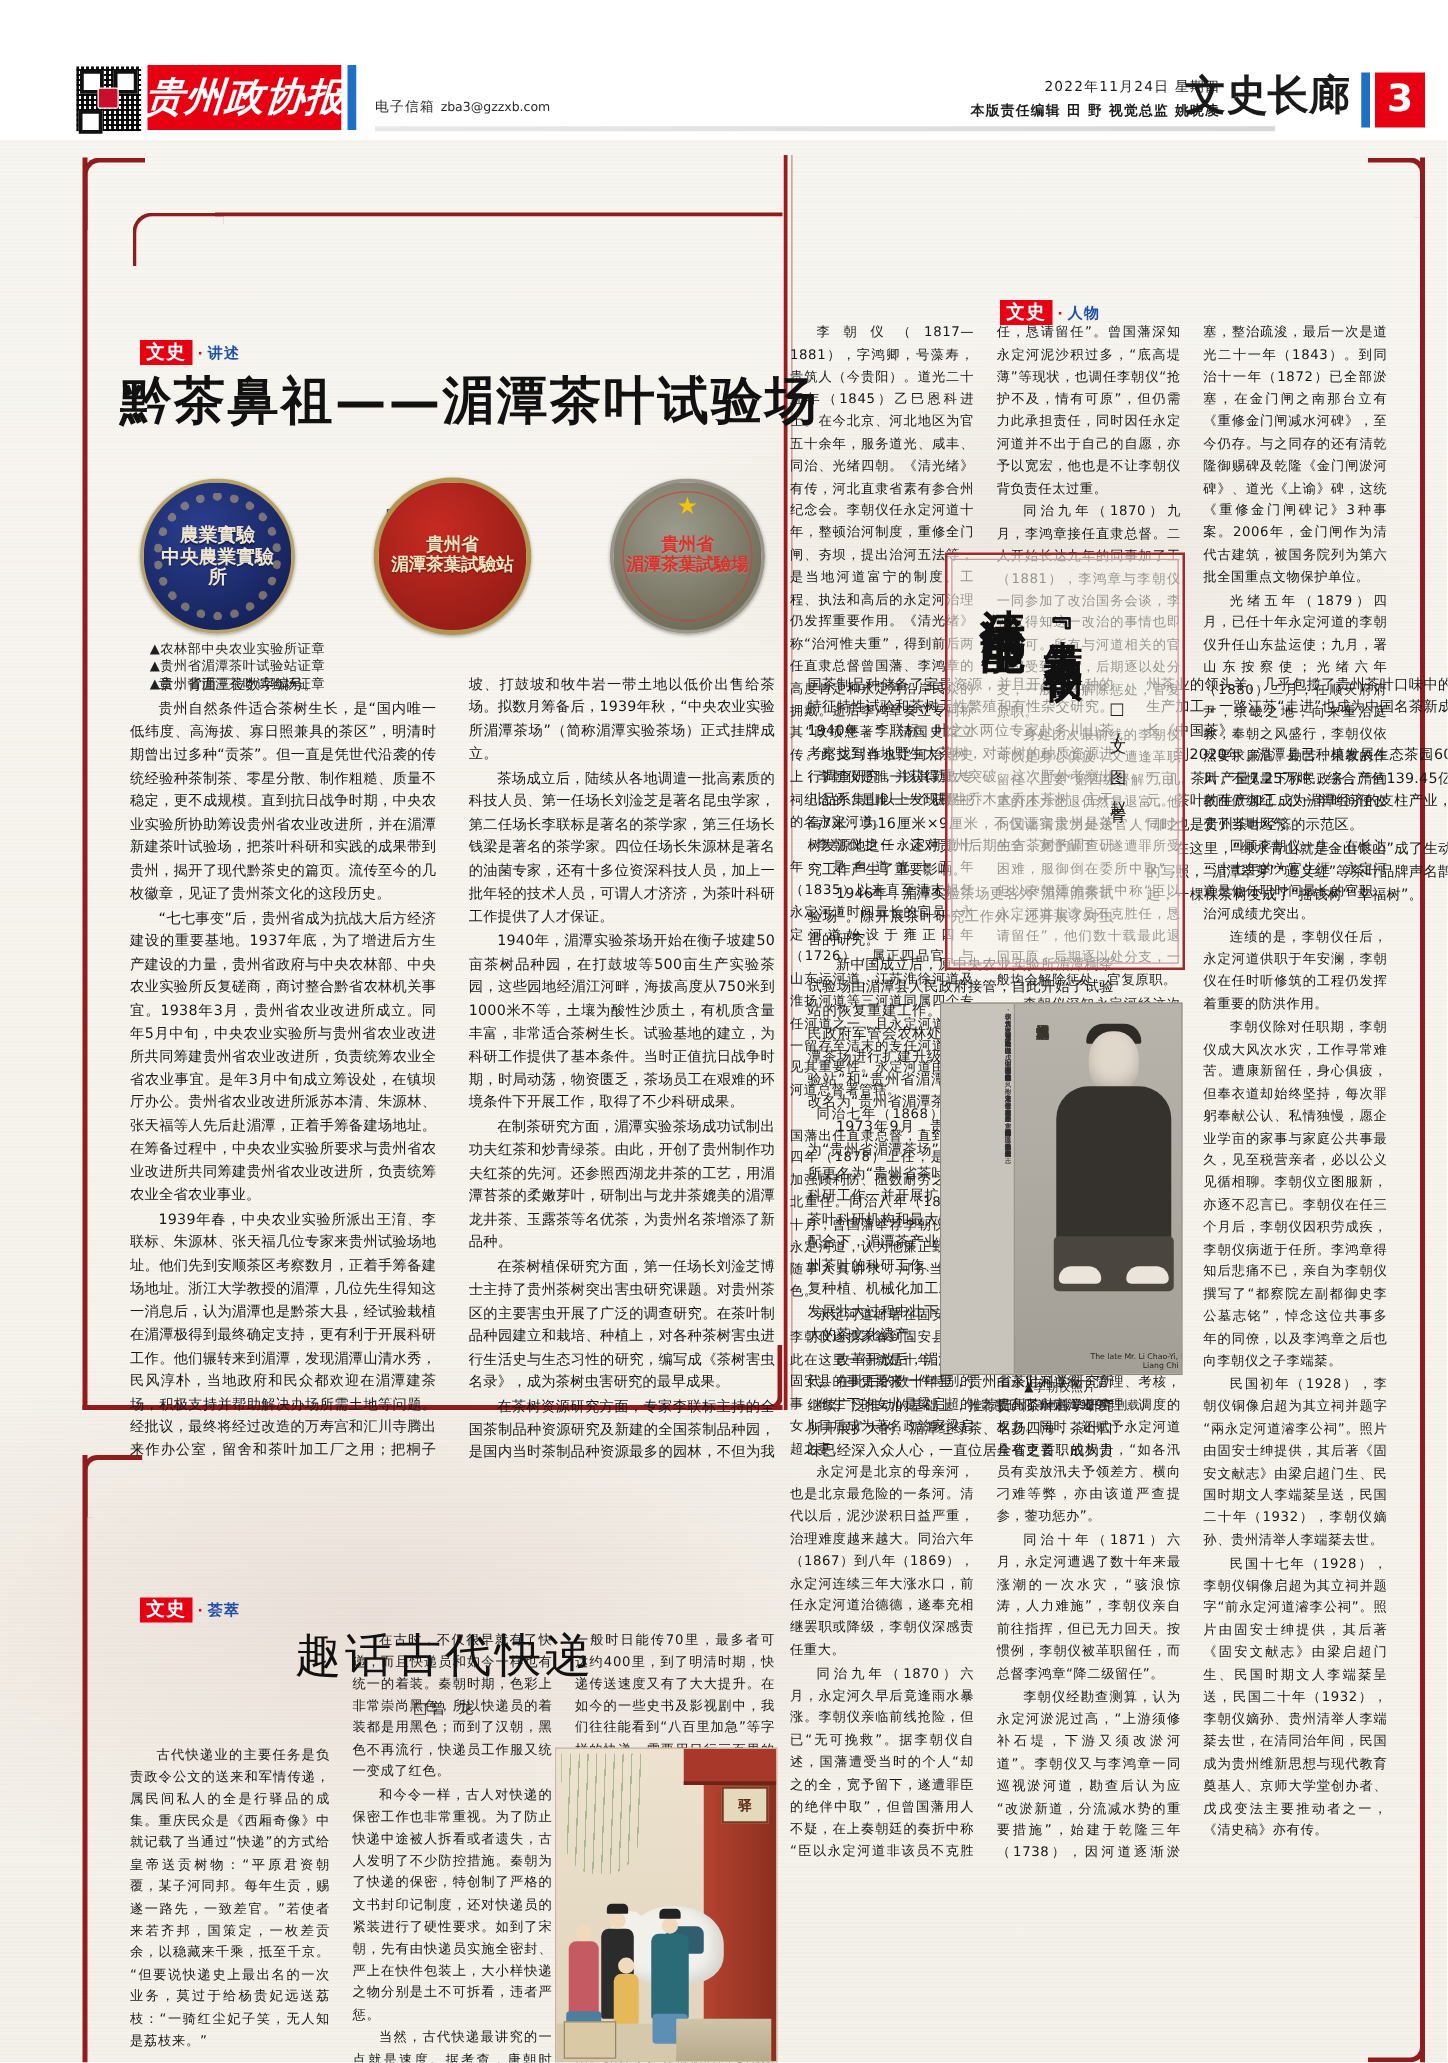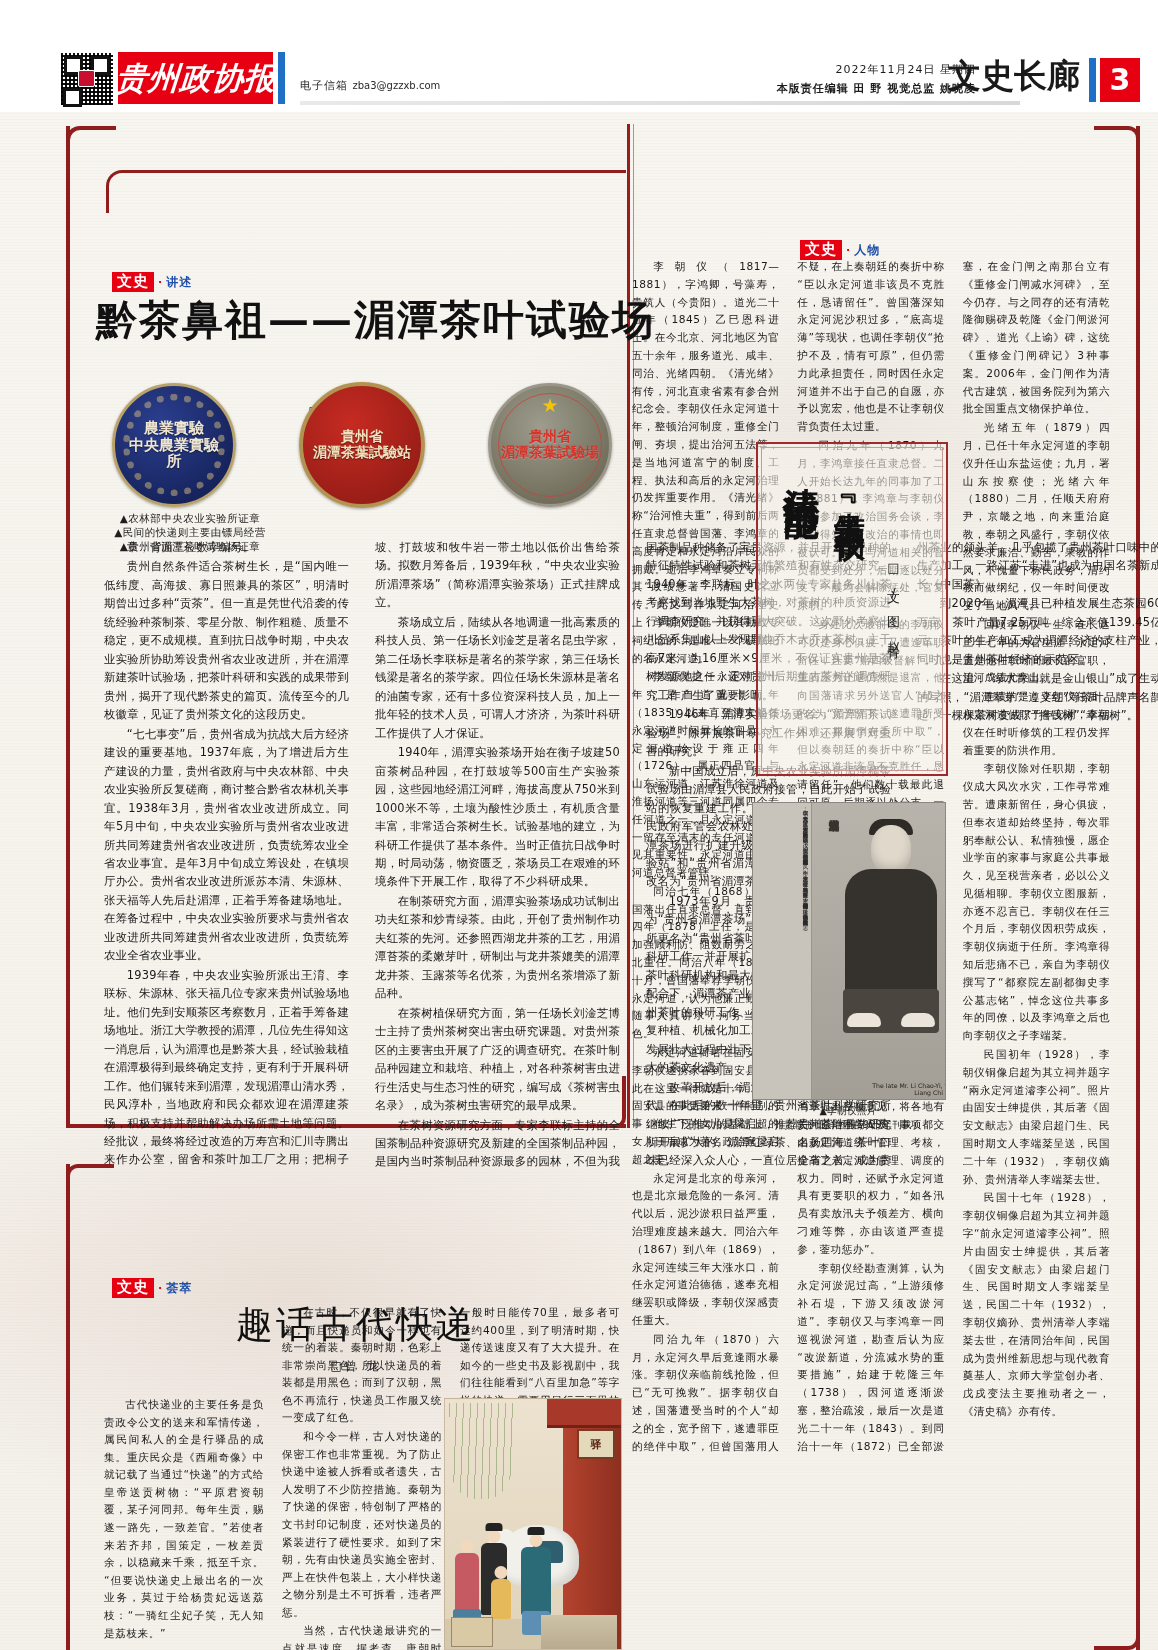--- a/index.html
+++ b/index.html
@@ -515,21 +515,21 @@
         <div class="star">★</div>
         <div class="mt">
           <span>貴州省</span><br>
           <span>湄潭茶葉試驗場</span>
         </div>
       </div>
     </div>
 
     <div class="a1-caps">
       <div class="cap">▲农林部中央农业实验所证章</div>
-      <div class="cap">▲民间的快递则主要由镖局经营</div>
+      <div class="cap">▲贵州省湄潭茶叶试验站证章</div>
       <div class="cap">▲贵州省湄潭茶叶试验场证章</div>
     </div>
 
     <div class="a1-body" id="a1-body">
         <p>章，背面三位数字编号。</p>
         <p>贵州自然条件适合茶树生长，是“国内唯一低纬度、高海拔、寡日照兼具的茶区”，明清时期曾出过多种“贡茶”。但一直是凭世代沿袭的传统经验种茶制茶、零星分散、制作粗糙、质量不稳定，更不成规模。直到抗日战争时期，中央农业实验所协助筹设贵州省农业改进所，并在湄潭新建茶叶试验场，把茶叶科研和实践的成果带到贵州，揭开了现代黔茶史的篇页。流传至今的几枚徽章，见证了贵州茶文化的这段历史。</p>
         <p>“七七事变”后，贵州省成为抗战大后方经济建设的重要基地。1937年底，为了增进后方生产建设的力量，贵州省政府与中央农林部、中央农业实验所反复磋商，商讨整合黔省农林机关事宜。1938年3月，贵州省农业改进所成立。同年5月中旬，中央农业实验所与贵州省农业改进所共同筹建贵州省农业改进所，负责统筹农业全省农业事宜。是年3月中旬成立筹设处，在镇坝厅办公。贵州省农业改进所派苏本清、朱源林、张天福等人先后赴湄潭，正着手筹备建场地址。在筹备过程中，中央农业实验所要求与贵州省农业改进所共同筹建贵州省农业改进所，负责统筹农业全省农业事业。</p>
         <p>1939年春，中央农业实验所派出王淯、李联标、朱源林、张天福几位专家来贵州试验场地址。他们先到安顺茶区考察数月，正着手筹备建场地址。浙江大学教授的湄潭，几位先生得知这一消息后，认为湄潭也是黔茶大县，经试验栽植在湄潭极得到最终确定支持，更有利于开展科研工作。他们辗转来到湄潭，发现湄潭山清水秀，民风淳朴，当地政府和民众都欢迎在湄潭建茶场，积极支持并帮助解决办场所需土地等问题。经批议，最终将经过改造的万寿宫和汇川寺腾出来作办公室，留舍和茶叶加工厂之用；把桐子坡、打鼓坡和牧牛岩一带土地以低价出售给茶场。拟数月筹备后，1939年秋，“中央农业实验所湄潭茶场”（简称湄潭实验茶场）正式挂牌成立。</p>
         <p>茶场成立后，陆续从各地调遣一批高素质的科技人员、第一任场长刘淦芝是著名昆虫学家，第二任场长李联标是著名的茶学家，第三任场长钱梁是著名的茶学家。四位任场长朱源林是著名的油菌专家，还有十多位资深科技人员，加上一批年轻的技术人员，可谓人才济济，为茶叶科研工作提供了人才保证。</p>
         <p>1940年，湄潭实验茶场开始在衡子坡建50亩茶树品种园，在打鼓坡等500亩生产实验茶园，这些园地经湄江河畔，海拔高度从750米到1000米不等，土壤为酸性沙质土，有机质含量丰富，非常适合茶树生长。试验基地的建立，为科研工作提供了基本条件。当时正值抗日战争时期，时局动荡，物资匮乏，茶场员工在艰难的环境条件下开展工作，取得了不少科研成果。</p>
@@ -600,20 +600,21 @@
         <p>李朝仪（1817—1881），字鸿卿，号藻寿，贵筑人（今贵阳）。道光二十五年（1845）乙巳恩科进士。在今北京、河北地区为官五十余年，服务道光、咸丰、同治、光绪四朝。《清光绪》有传，河北直隶省素有参合州纪念会。李朝仪任永定河道十年，整顿治河制度，重修全门闸、夯坝，提出治河五法等，是当地河道富宁的制度、工程、执法和高后的永定河治理仍发挥重要作用。《清光绪》称“治河惟夫重”，得到前后两任直隶总督曾国藩、李鸿章的高度肯定和永定河沿岸民众的拥戴。逝后李鸿章奏立专祠称其“政绩懋著”，清国史馆立传。此文写作永定河治理史上，李朝仪是唯一以其勤政专祠纪念的，是唯一一个获赐祀的名永定河道。</p>
         <p>李朝仪担任永定河道十年，是自道光十五年（1835）以来直至清末担任永定河道时间最长的官员。永定河道始设于雍正四年（1726），属正四品官，与山东运河道、江苏淮徐河道及淮扬河道等三河道同属四个专任河道之一，且永定河道是唯一留存至清末的专任河道，可见其重要性。永定河道由直隶河道总督署管辖。</p>
         <p>同治七年（1868），曾国藩出任直隶总督，直到光绪四年（1878）上任，是期间加强顾利防、阻数耐劳之人当北重任。同治八年（1869）十月，曾国藩举荐李朝仪出任永定河道，认为他廉正勤劳、随事人真讲求，河务当有起色。</p>
         <p>永定河道衙署在固安县，李朝仪遂携家眷到固安县，从此在这里一待就是十年。期间固安县的事更要来一件特别的事，他生下的女儿是梁启超的女儿日后成为著名政治家梁启超之妻。</p>
         <p>永定河是北京的母亲河，也是北京最危险的一条河。清代以后，泥沙淤积日益严重，治理难度越来越大。同治六年（1867）到八年（1869），永定河连续三年大涨水口，前任永定河道治德德，遂奉充相继罢职或降级，李朝仪深感责任重大。</p>
         <p>同治九年（1870）六月，永定河久早后竟逢雨水暴涨。李朝仪亲临前线抢险，但已“无可挽救”。据李朝仪自述，国藩遭受当时的个人“却之的全，宽予留下，遂遭罪臣的绝伴中取”，但曾国藩用人不疑，在上奏朝廷的奏折中称“臣以永定河道非该员不克胜任，恳请留任”。曾国藩深知永定河泥沙积过多，“底高堤薄”等现状，也调任李朝仪“抢护不及，情有可原”，但仍需力此承担责任，同时因任永定河道并不出于自己的自愿，亦予以宽宏，他也是不让李朝仪背负责任太过重。</p>
         <p>同治九年（1870）九月，李鸿章接任直隶总督。二人开始长达九年的同事加了工（1881），李鸿章与李朝仪一同参加了改治国务会谈，李朝仪得知这一改治的事情也即被认可。所有与河道相关的官员都受到处分，后期逐以处分支，一般均会解除惩处，官复原职。</p>
         <p>身处比次最前线的李朝仪可以是身心俱疲，又遭逢革职留任，且要“赔四级督解”，几重的压力让退仍然是退富，他向国藩请求另外送官人“却之的全，宽予留下，遂遭罪所受困难，服御倒在委所中取”，但以奏朝廷的奏折中称“臣以永定河道非该员不克胜任，恳请留任”，他们数十载最此退回可原，后期逐以处分支，一般均会解除惩处，官复原职。</p>
         <p>李朝仪深知永定河经这次水灾后，堤坝泥沙淤积严重，治理难度越来越大。同治十年（1871）六月，永定河遭遇汛期凶涌的一次水灾，“骇浪惊涛，人力难施”，李朝仪亲自前往抢险，但已无力回天。按惯例，李朝仪被革职留任，而总督李鸿章“降二级留任”。</p>
         <p>历经一次水灾大患后，李朝仪决断认识京畿有河工起险情形成，永定河被划八州县，河工与地方互不统属，地方对河道治理不配合，“军疏出现、事事繁时”。李朝仪向李鸿章提出整顿意见，将各地有关河道治理的人员、事项都交由永定河道统一管理、考核，提高了永定河道管理、调度的权力。同时，还赋予永定河道具有更要职的权力，“如各汛员有卖放汛夫予领差方、横向刁难等弊，亦由该道严查提参，蓥功惩办”。</p>
+        <p>同治十年（1871）六月，永定河遭遇了数十年来最涨潮的一次水灾，“骇浪惊涛，人力难施”，李朝仪亲自前往指挥，但已无力回天。按惯例，李朝仪被革职留任，而总督李鸿章“降二级留任”。</p>
         <p>李朝仪经勘查测算，认为永定河淤泥过高，“上游须修补石堤，下游又须改淤河道”。李朝仪又与李鸿章一同巡视淤河道，勘查后认为应“改淤新道，分流减水势的重要措施”，始建于乾隆三年（1738），因河道逐渐淤塞，整治疏浚，最后一次是道光二十一年（1843）。到同治十一年（1872）已全部淤塞，在金门闸之南那台立有《重修金门闸减水河碑》，至今仍存。与之同存的还有清乾隆御赐碑及乾隆《金门闸淤河碑》、道光《上谕》碑，这统《重修金门闸碑记》3种事案。2006年，金门闸作为清代古建筑，被国务院列为第六批全国重点文物保护单位。</p>
         <p>光绪五年（1879）四月，已任十年永定河道的李朝仪升任山东盐运使；九月，署山东按察使；光绪六年（1880）二月，任顺天府府尹，京畿之地，向来重治庭教，奉朝之风盛行，李朝仪依然要求廉洁、勤苦，果教的作风，不愧量下称民政务，清约教而做纲纪，仅一年时间便改变了当地风气。</p>
         <p>回顾李朝仪一生，在长达三十七年的为官生涯，永定河道是他任职时间最长的官职，治河成绩尤突出。</p>
         <p>连绩的是，李朝仪任后，永定河道供职于年安澜，李朝仪在任时听修筑的工程仍发挥着重要的防洪作用。</p>
         <p>李朝仪除对任职期，李朝仪成大风次水灾，工作寻常难苦。遭康新留任，身心俱疲，但奉衣道却始终坚持，每次罪躬奉献公认、私情独慢，愿企业学亩的家事与家庭公共事最久，见至税营亲者，必以公义见循相聊。李朝仪立图服新，亦逐不忍言已。李朝仪在任三个月后，李朝仪因积劳成疾，李朝仪病逝于任所。李鸿章得知后悲痛不已，亲自为李朝仪撰写了“都察院左副都御史李公墓志铭”，悼念这位共事多年的同僚，以及李鸿章之后也向李朝仪之子李端棻。</p>
         <p>民国初年（1928），李朝仪铜像启超为其立祠并题字“兩永定河道濬李公祠”。照片由固安士绅提供，其后著《固安文献志》由梁启超门生、民国时期文人李端棻呈送，民国二十年（1932），李朝仪嫡孙、贵州清举人李端棻去世。</p>
         <p>民国十七年（1928），李朝仪铜像启超为其立祠并题字“前永定河道濬李公祠”。照片由固安士绅提供，其后著《固安文献志》由梁启超门生、民国时期文人李端棻呈送，民国二十年（1932），李朝仪嫡孙、贵州清举人李端棻去世，在清同治年间，民国成为贵州维新思想与现代教育奠基人、京师大学堂创办者、戊戌变法主要推动者之一，《清史稿》亦有传。</p>
       </div>
 
     <div class="a3-titlebox">

